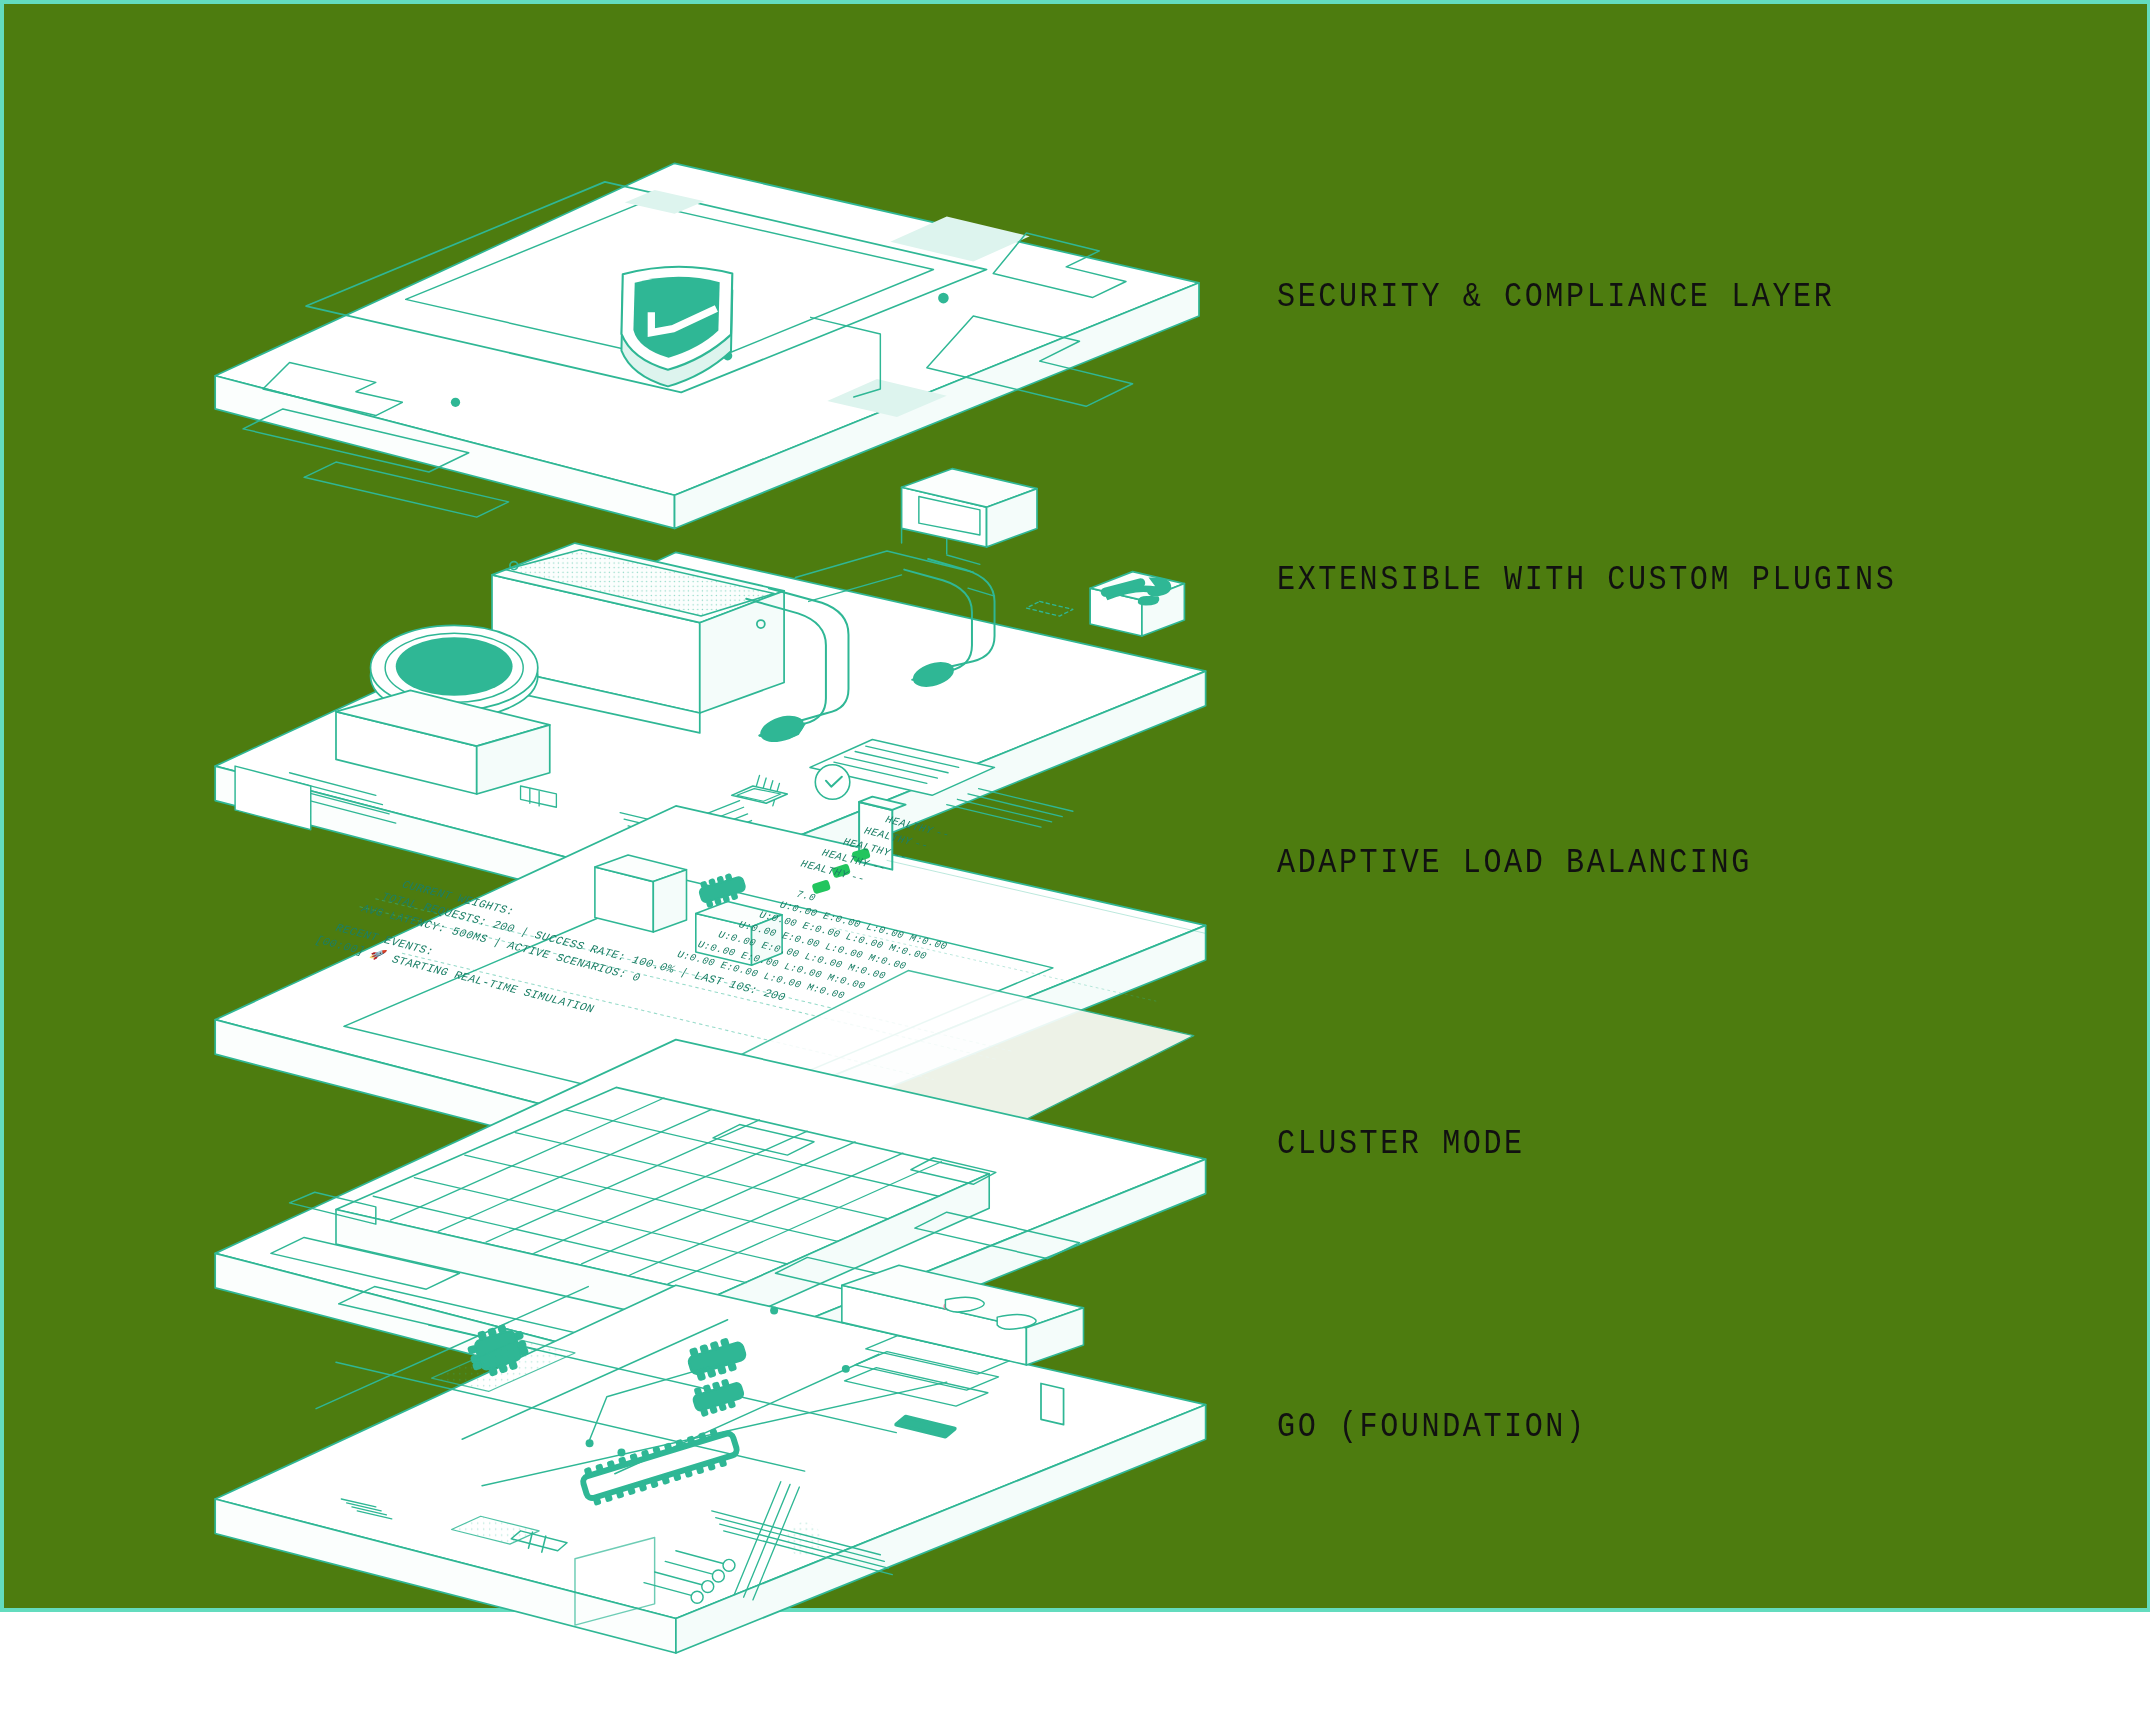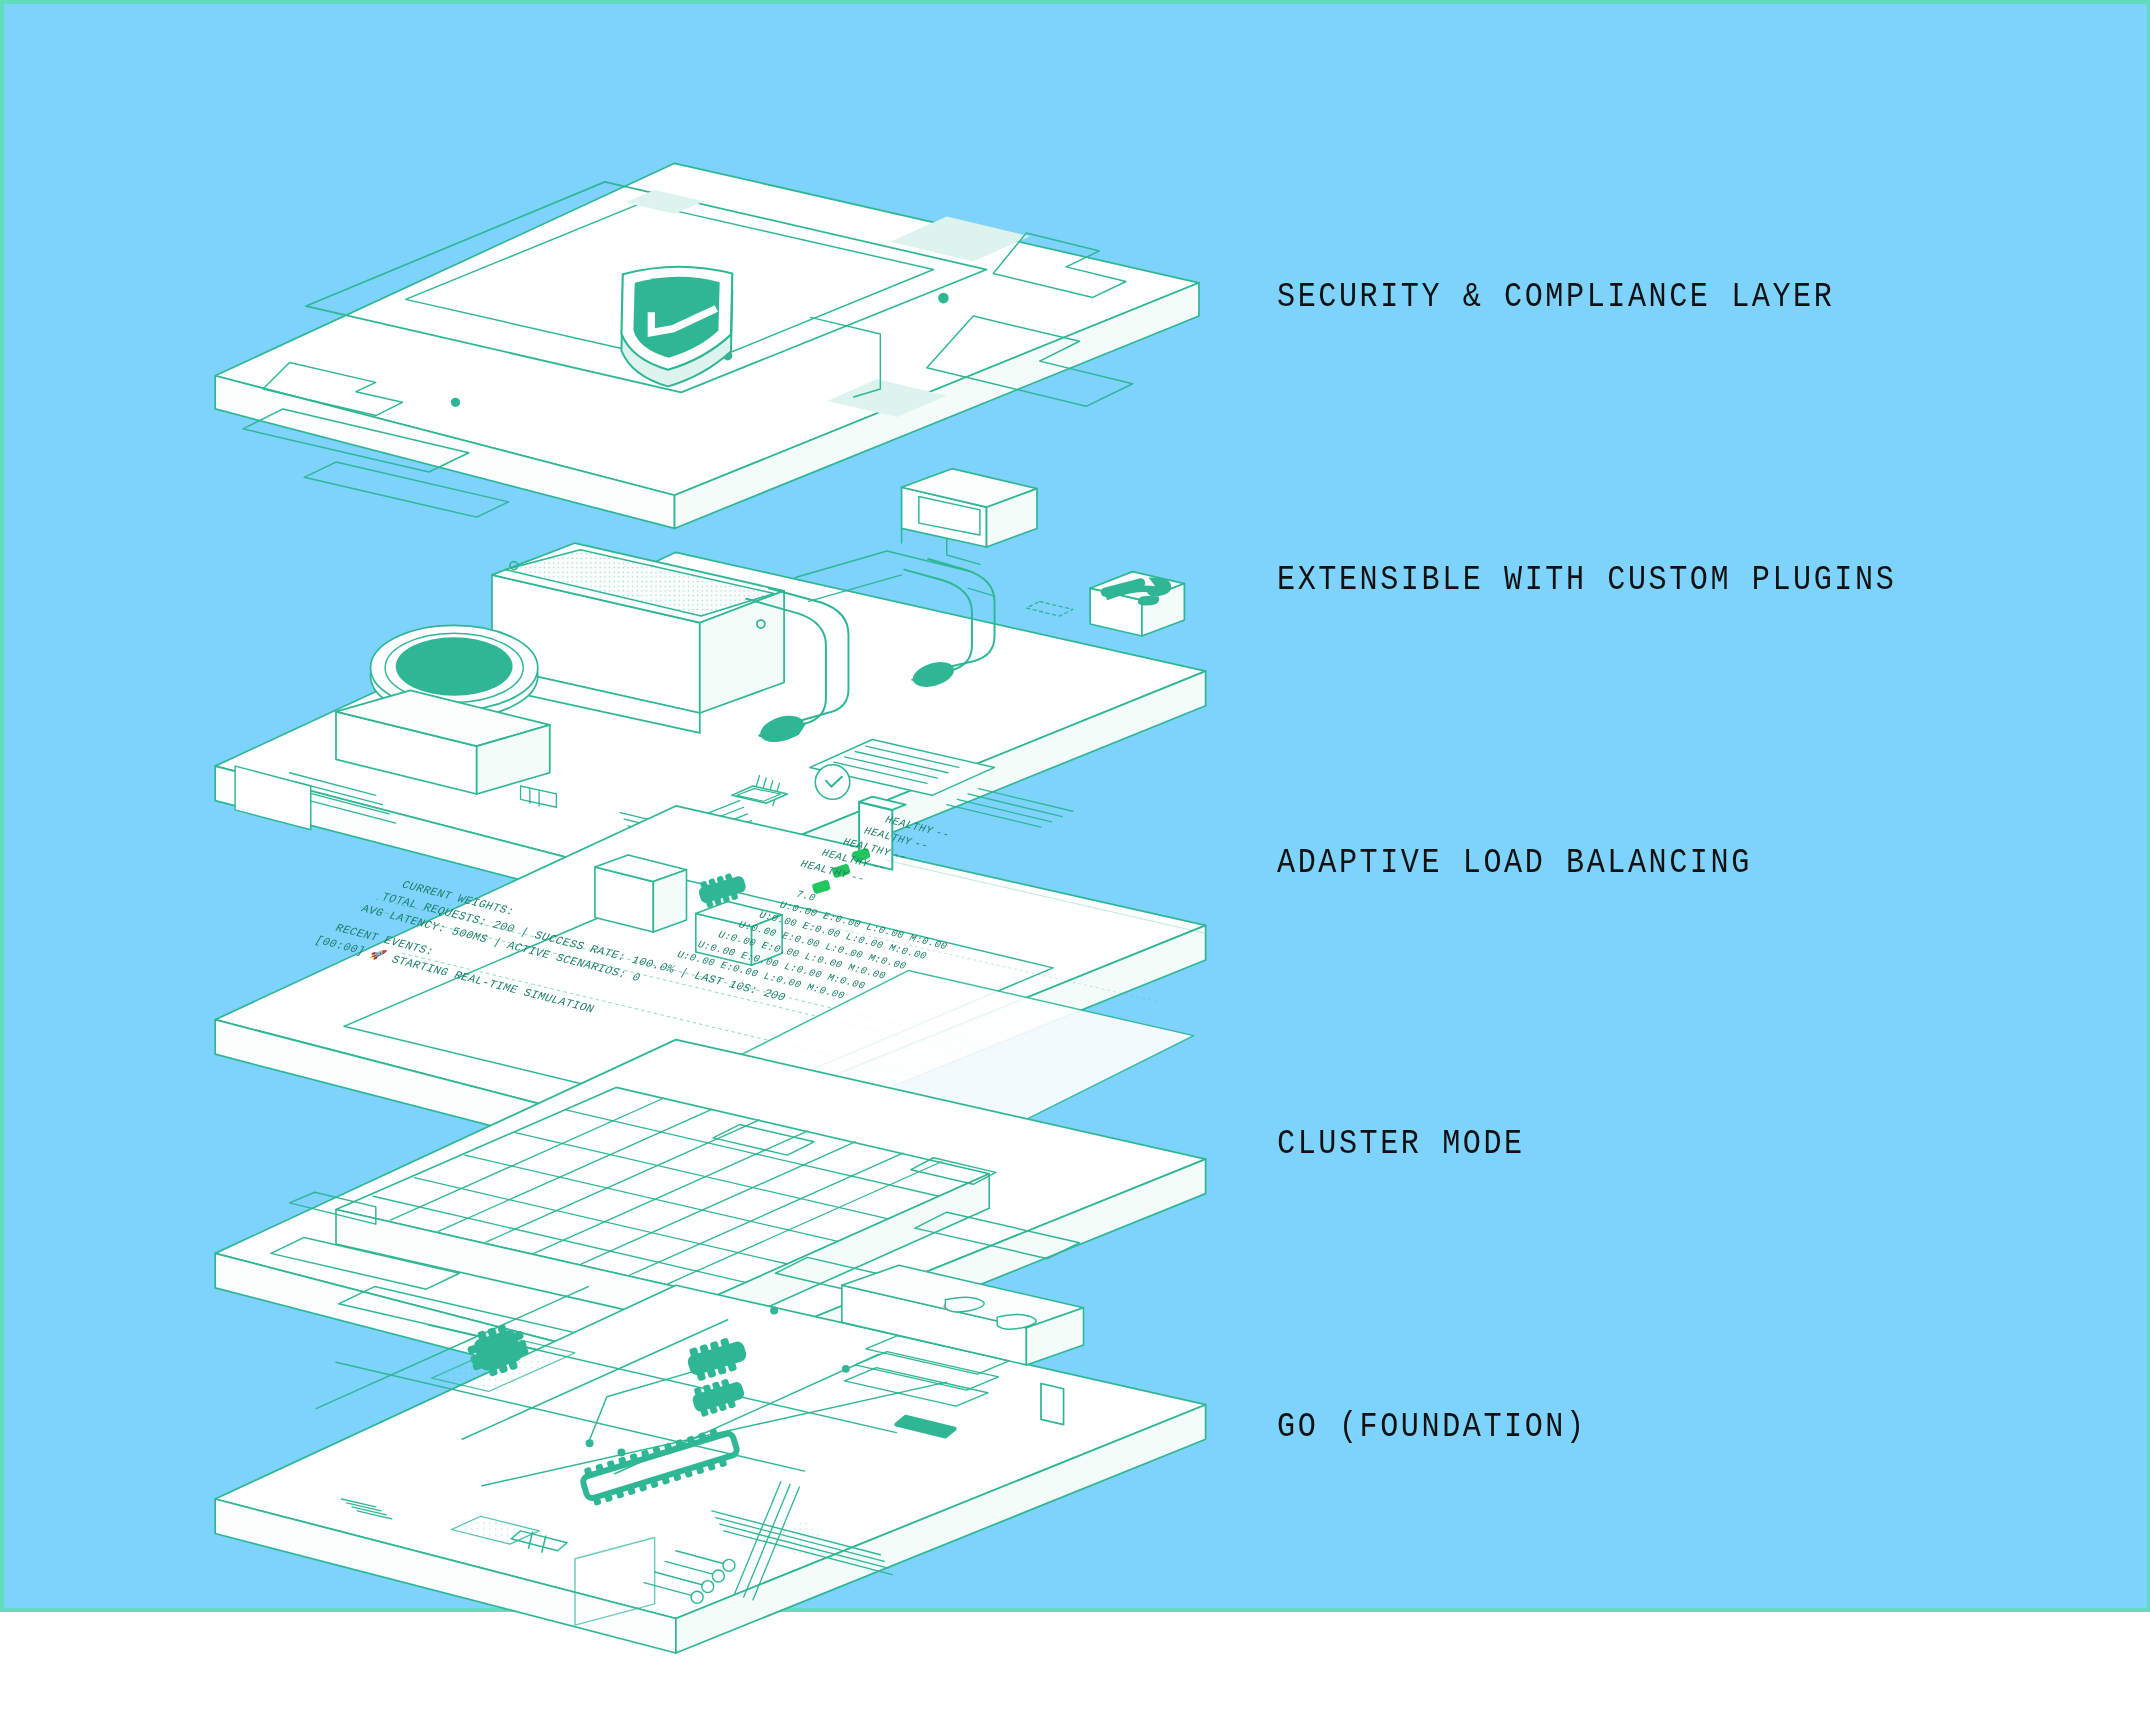--- a/index.html
+++ b/index.html
@@ -5,21 +5,21 @@
 <style>
   html,body{margin:0;padding:0;background:#ffffff;}
   body{
     width:2151px;height:1726px;
     font-family:"Liberation Mono","DejaVu Sans Mono",monospace;
     overflow:hidden;
   }
   #stage{
     position:relative;
     width:2151px;height:1612px;
-    background:#7dd3fc;
+    background:#4d7c0f;
     box-sizing:border-box;
     border:4.6px solid #63dcbe;
   }
   #art{position:absolute;left:0;top:0;width:2151px;height:1726px;}
 
   
   #labels{
     position:absolute;
     left:1273px;top:0;
     width:823px;height:1726px;

